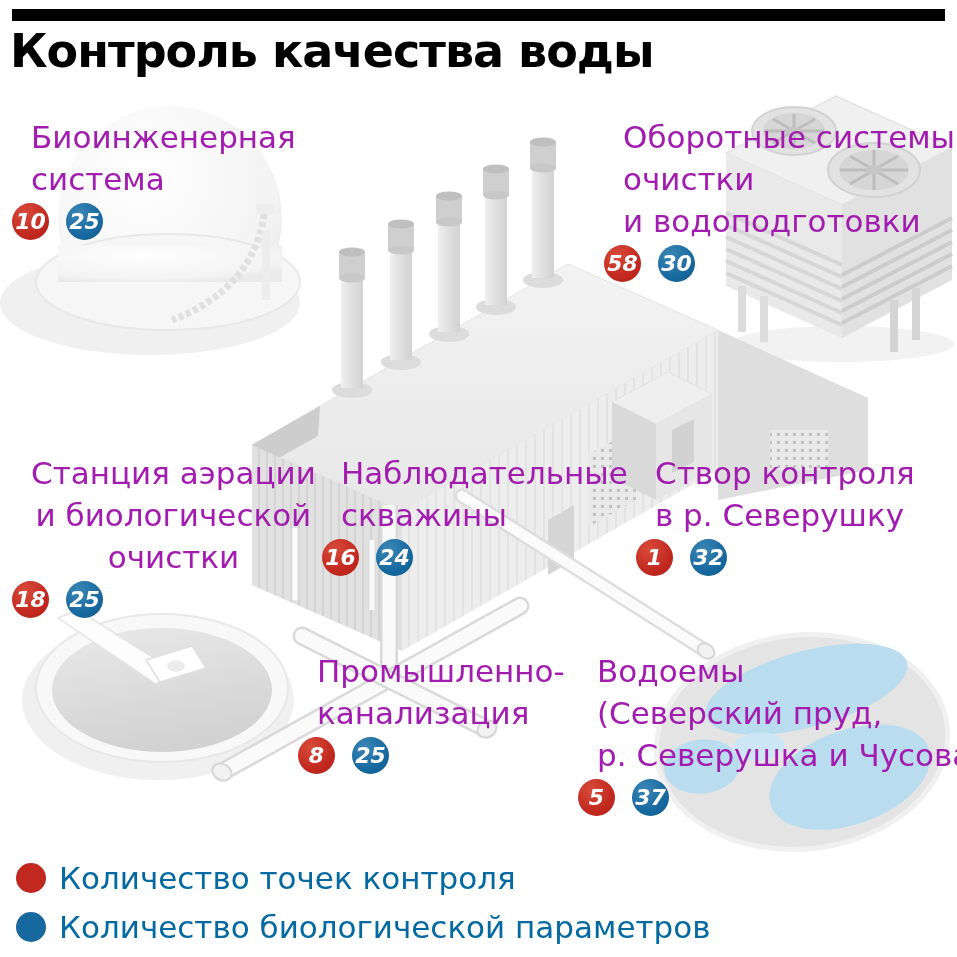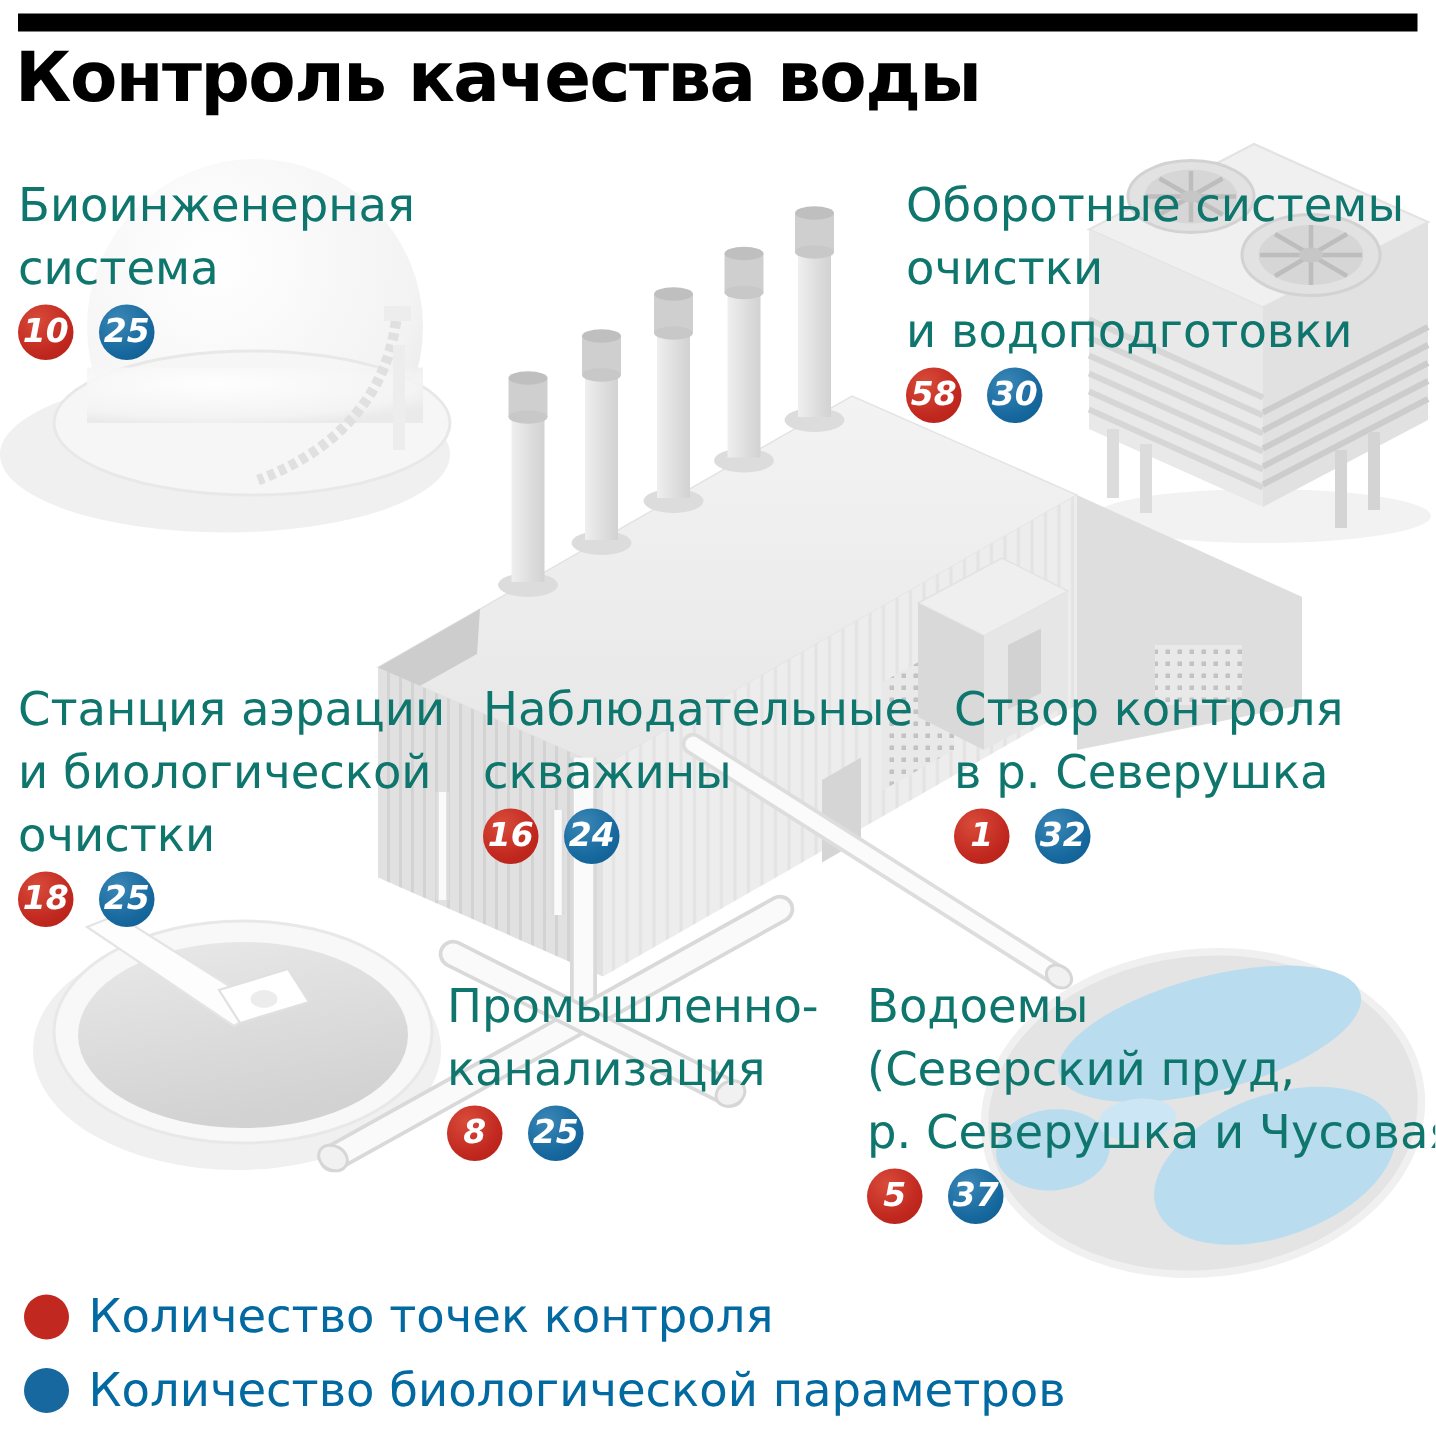--- a/index.html
+++ b/index.html
@@ -5,31 +5,31 @@
   html,body{margin:0;padding:0;background:#ffffff;}
   #stage{
     position:relative;width:957px;height:957px;background:#ffffff;overflow:hidden;
     font-family:"DejaVu Sans","Liberation Sans",sans-serif;color:#111111;
   }
   #art{position:absolute;left:0;top:0;width:957px;height:957px;z-index:0;}
   .fg{position:absolute;z-index:2;}
   #title-rule{left:12px;top:9px;width:933px;height:12px;background:#000000;}
   #page-title{left:10px;top:24px;font-size:46px;font-weight:bold;letter-spacing:-1px;color:#000000;white-space:nowrap;}
   .loc{position:absolute;z-index:2;}
-  .loc .line{font-size:31px;line-height:42px;white-space:nowrap;color:#0f766e;}
+  .loc .line{font-size:31px;line-height:42px;white-space:nowrap;color:#a21caf;margin-left:19px;}
   .badges{display:flex;gap:17px;margin-top:3px;font-style:italic;}
   .badge{
     width:37px;height:37px;border-radius:50%;display:flex;align-items:center;justify-content:center;
     color:#ffffff;font-size:22px;font-weight:bold;line-height:1;
   }
   .badge.red{background:radial-gradient(circle at 35% 28%, #d84b3a 0%, #c1281f 62%, #b02017 100%);}
   .badge.blue{background:radial-gradient(circle at 35% 28%, #3b87b6 0%, #16689e 62%, #0f5b8d 100%);}
   #loc-bioengineering{left:12px;top:116px;}
   #loc-recycling{left:604px;top:116px;}
-  #loc-aeration{left:12px;top:452px;}
+  #loc-aeration{left:12px;top:452px;text-align:center;}
   #loc-wells{left:322px;top:452px;}
   #loc-outfall{left:636px;top:452px;}
   #loc-sewer{left:298px;top:650px;}
   #loc-reservoirs{left:578px;top:650px;}
   #legend{left:16px;top:860px;display:flex;flex-direction:column;gap:13px;}
   .legend-row{display:flex;align-items:center;gap:13px;}
   .legend-dot{width:30px;height:30px;border-radius:50%;flex:0 0 auto;}
   .legend-dot.red{background:#c1281f;}
   .legend-dot.blue{background:#16689e;}
   .legend-label{font-size:31px;white-space:nowrap;color:#0369a1;}
@@ -273,21 +273,21 @@
     <div class="line">Наблюдательные</div>
     <div class="line">скважины</div>
     <div class="badges">
       <span class="badge red">16</span>
       <span class="badge blue">24</span>
     </div>
   </div>
 
   <div class="loc" id="loc-outfall">
     <div class="line">Створ контроля</div>
-    <div class="line">в р. Северушка</div>
+    <div class="line">в р. Северушку</div>
     <div class="badges">
       <span class="badge red">1</span>
       <span class="badge blue">32</span>
     </div>
   </div>
 
   <div class="loc" id="loc-sewer">
     <div class="line">Промышленно-</div>
     <div class="line">канализация</div>
     <div class="badges">

